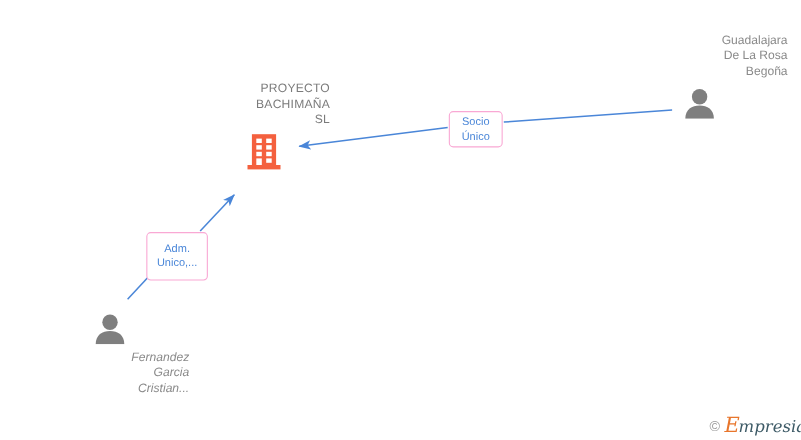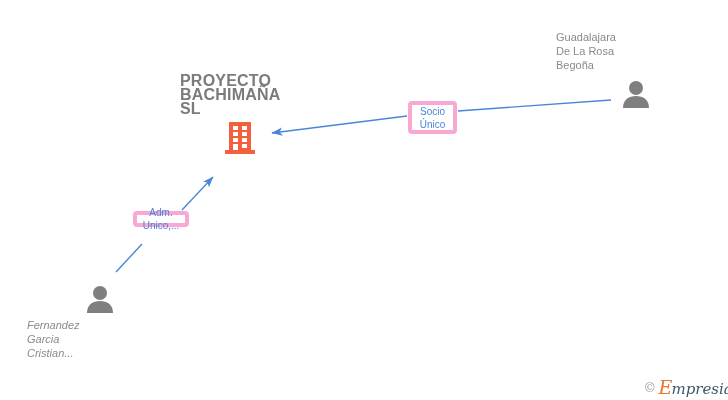--- a/index.html
+++ b/index.html
@@ -19,32 +19,32 @@
   }
   .graph-svg {
     position: absolute;
     left: 0;
     top: 0;
     width: 728px;
     height: 400px;
   }
   .node {
     position: absolute;
-    text-align: left;
+    text-align: right;
   }
 
   
   #company-node {
     left: 180px;
     top: 74px;
     width: 120px;
   }
   .company-label {
-    font-size: 16px;
-    font-weight: bold;
+    font-size: 11px;
+    font-weight: normal;
     color: #7b7b7b;
     line-height: 14px;
     letter-spacing: 0.2px;
     white-space: pre-line;
   }
   .company-icon-wrap {
     margin-top: 5px;
     height: 34px;
     display: flex;
     align-items: flex-end;
@@ -80,21 +80,21 @@
   }
   #person-node-1 .person-label {
     margin-top: 5px;
   }
 
   
   .rel-label {
     position: absolute;
     box-sizing: border-box;
     background: #ffffff;
-    border: 4px solid #f9a8d4;
+    border: 1px solid #f9a8d4;
     border-radius: 4px;
     color: #4a86d8;
     font-size: 10px;
     line-height: 13px;
     text-align: center;
     white-space: pre-line;
     display: flex;
     align-items: center;
     justify-content: center;
     padding: 1px 3px;
@@ -102,21 +102,21 @@
   #rel-label-0 {
     left: 408px;
     top: 101px;
     width: 49px;
     height: 33px;
   }
   #rel-label-1 {
     left: 133px;
     top: 211px;
     width: 56px;
-    height: 16px;
+    height: 44px;
   }
 
   
   #watermark {
     position: absolute;
     left: 645px;
     top: 378px;
     display: flex;
     align-items: center;
     gap: 4px;

